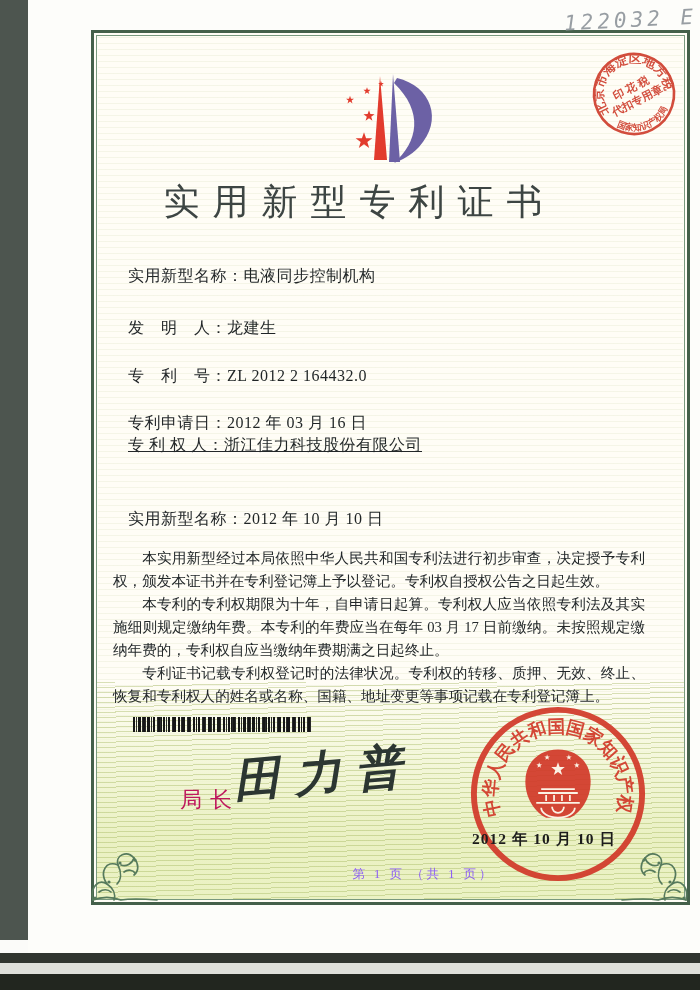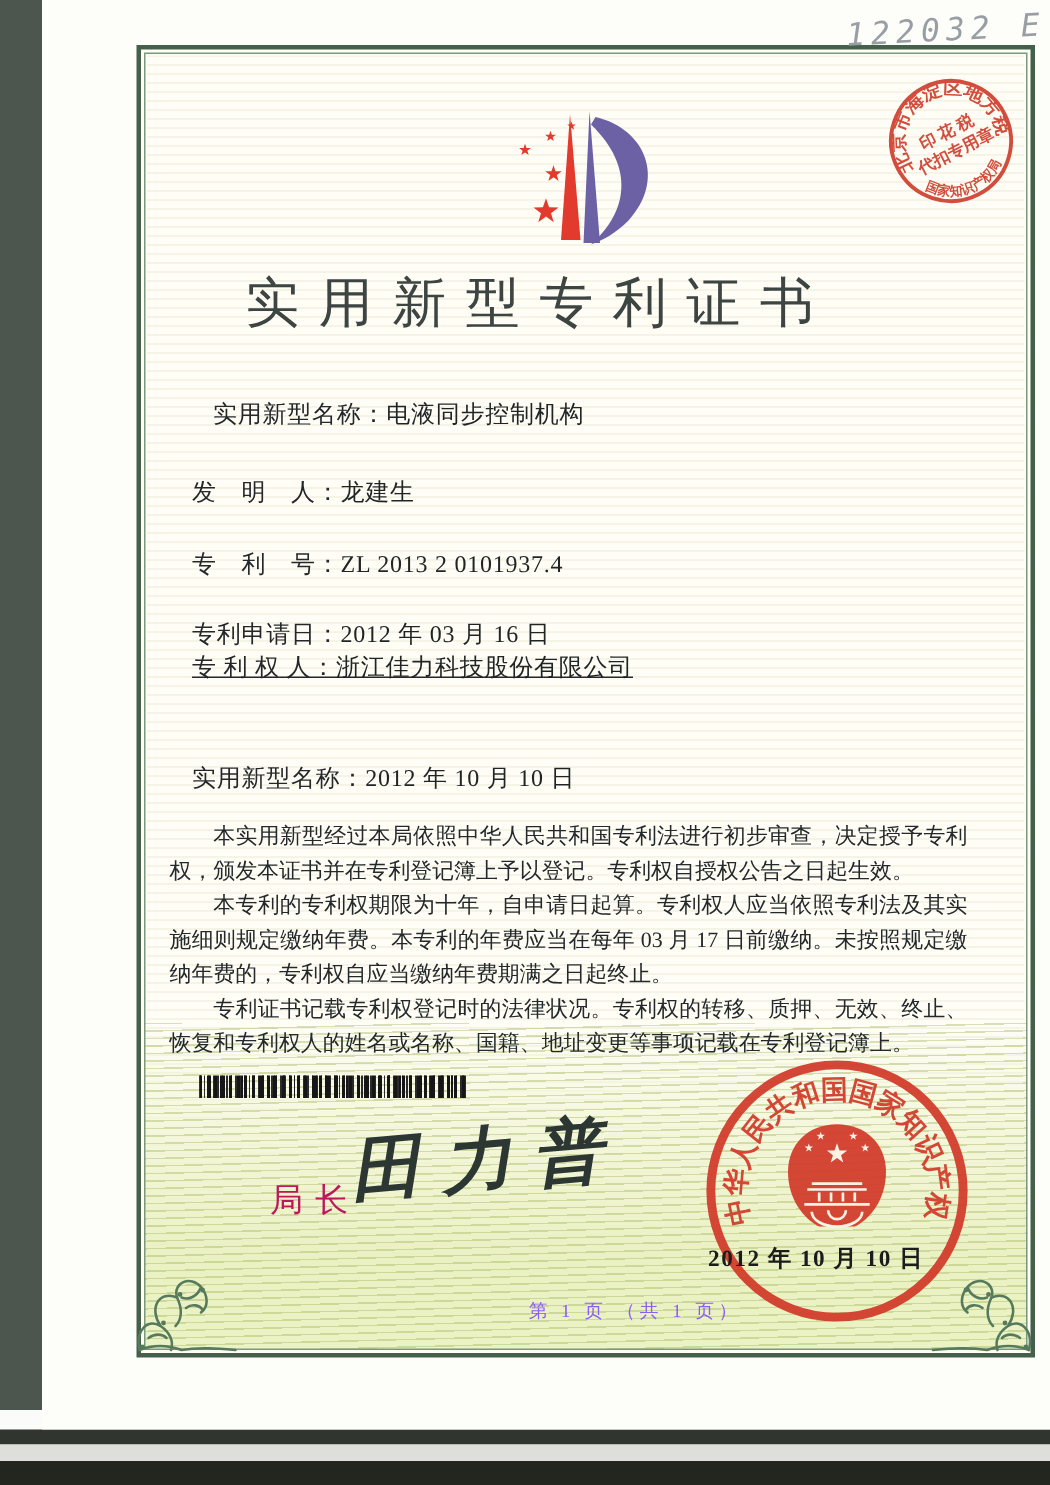--- a/index.html
+++ b/index.html
@@ -32,21 +32,21 @@
   .flourish-right { left:590px; top:852px; transform:scaleX(-1); }
 
   
   .cert-no { position:absolute; left:85px; top:72px; font-size:15.5px; letter-spacing:2px; color:#363c3d; }
   .title { position:absolute; left:63px; top:178px; width:524px; text-align:center;
            font-size:36px; letter-spacing:13px; text-indent:13px; color:#3d4543; font-weight:500; }
 
   .logo { position:absolute; left:295px; top:70px; }
 
   .field-row { position:absolute; left:100px; font-size:16px; color:#24282a; letter-spacing:.5px; white-space:nowrap; }
-  .fr0 { top:266px;margin-left:14px; } .fr1 { top:318px; } .fr2 { top:366px; }
+  .fr0 { top:266px; } .fr1 { top:318px; } .fr2 { top:366px; }
   .fr3 { top:413px;text-align:right; } .fr4 { top:435px;text-decoration:underline; } .fr5 { top:509px; }
   .field-label { color:#24282a; }
   .field-value { color:#1f2425; }
 
   .paras { position:absolute; left:85px; top:547px; width:532px; font-size:14.6px; line-height:23px;
            color:#23282a; text-align:justify; }
   .paras p { text-indent:2em; }
 
   .barcode { position:absolute; left:105px; top:717px; width:178px; height:15px;
     background-image:
@@ -136,21 +136,21 @@
 
     <div class="title">实用新型专利证书</div>
 
     <div class="field-row fr0">
       <span class="field-label">实用新型名称：</span><span class="field-value">电液同步控制机构</span>
     </div>
     <div class="field-row fr1">
       <span class="field-label">发　明　人：</span><span class="field-value">龙建生</span>
     </div>
     <div class="field-row fr2">
-      <span class="field-label">专　利　号：</span><span class="field-value">ZL 2013 2 0101937.4</span>
+      <span class="field-label">专　利　号：</span><span class="field-value">ZL 2012 2 164432.0</span>
     </div>
     <div class="field-row fr3">
       <span class="field-label">专利申请日：</span><span class="field-value">2012 年 03 月 16 日</span>
     </div>
     <div class="field-row fr4">
       <span class="field-label">专 利 权 人：</span><span class="field-value">浙江佳力科技股份有限公司</span>
     </div>
     <div class="field-row fr5">
       <span class="field-label">实用新型名称：</span><span class="field-value">2012 年 10 月 10 日</span>
     </div>

